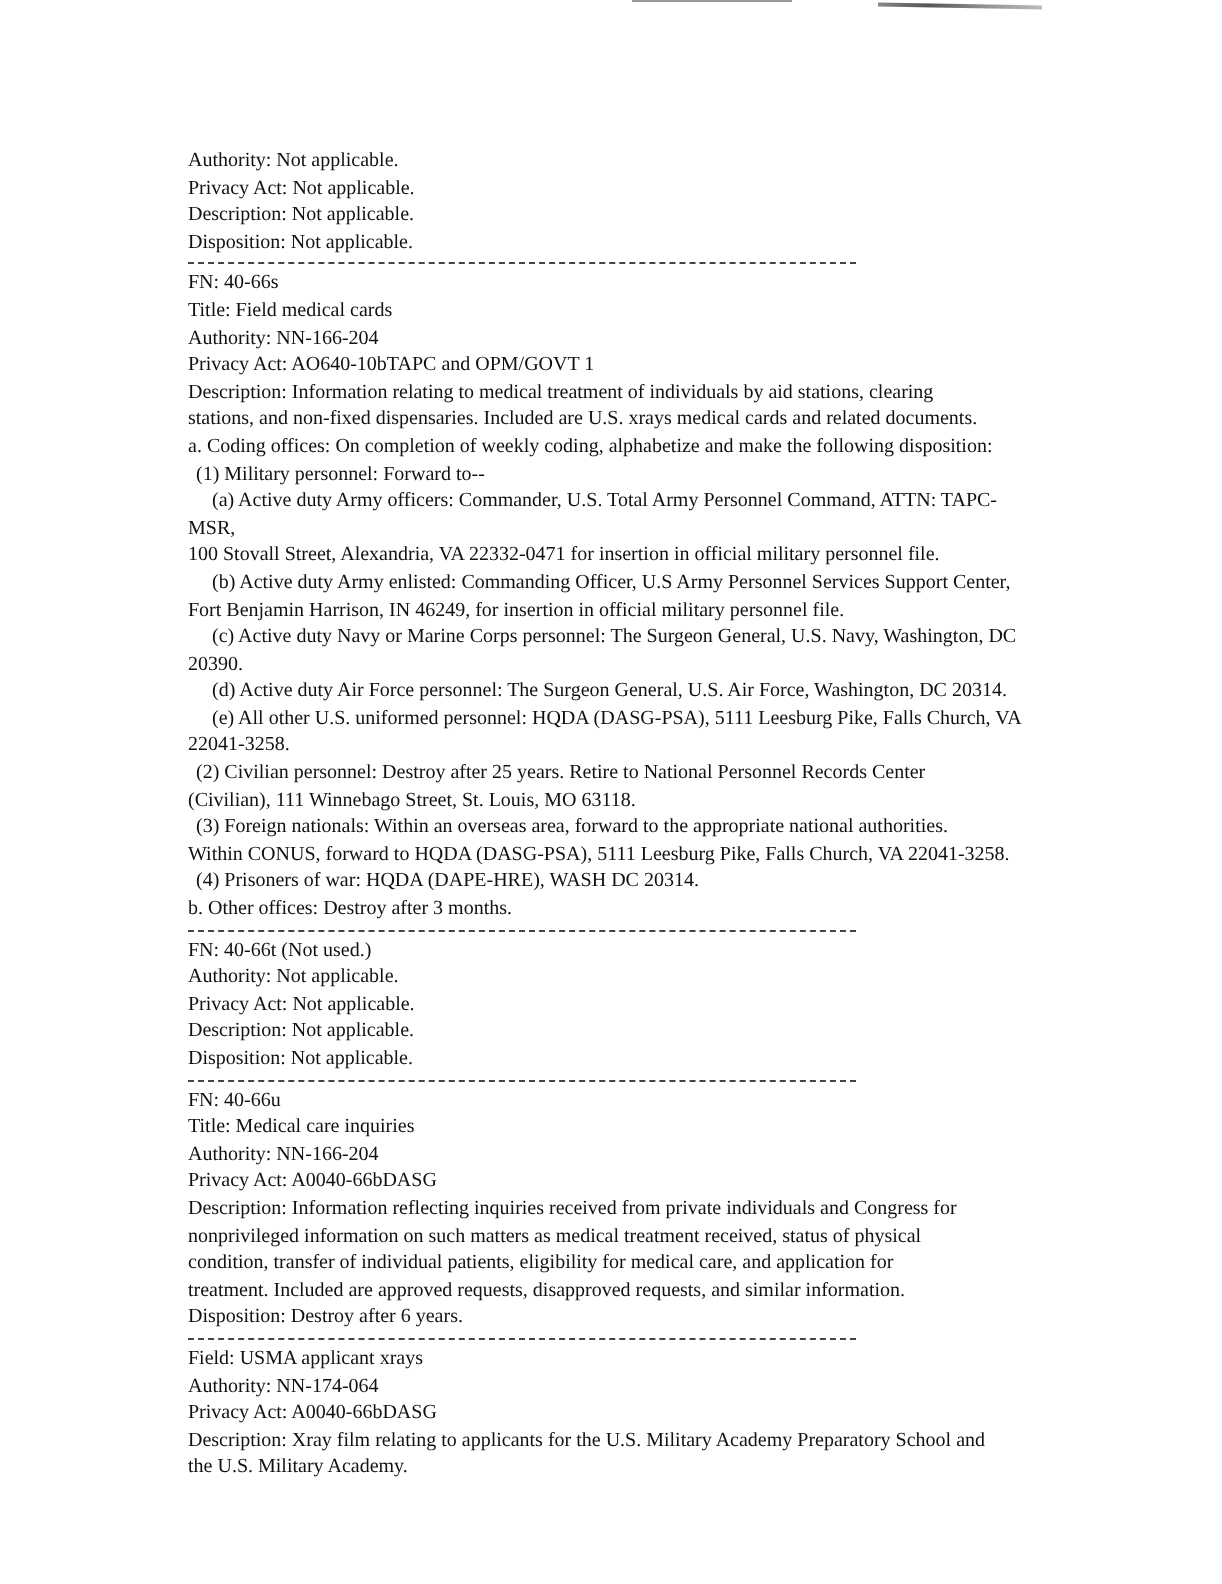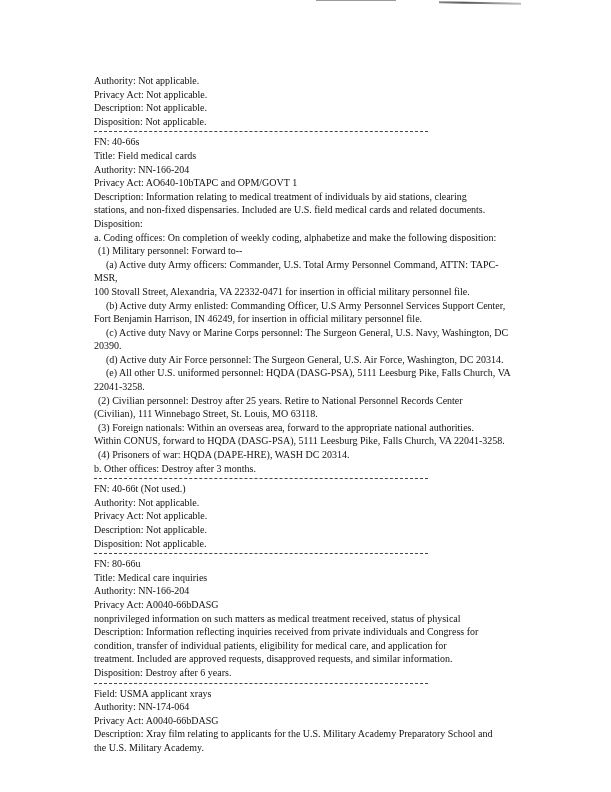--- a/index.html
+++ b/index.html
@@ -32,22 +32,21 @@
   </div>
 
   <div class="divider"></div>
 
   <div class="section">
     <div class="line">FN: 40-66s</div>
     <div class="line">Title: Field medical cards</div>
     <div class="line">Authority: NN-166-204</div>
     <div class="line">Privacy Act: AO640-10bTAPC and OPM/GOVT 1</div>
     <div class="line">Description: Information relating to medical treatment of individuals by aid stations, clearing</div>
-    <div class="line">stations, and non-fixed dispensaries. Included are U.S.  field medical cards and related documents.</div>
-    <div class="line">Disposition:</div>
+    <div class="line">stations, and non-fixed dispensaries. Included are U.S.  xrays medical cards and related documents.</div>
     <div class="line">a. Coding offices: On completion of weekly coding, alphabetize and make the following disposition:</div>
     <div class="line ind1"> (1) Military personnel: Forward to--</div>
     <div class="line ind2">(a) Active duty Army officers: Commander, U.S. Total Army Personnel Command, ATTN: TAPC-</div>
     <div class="line">MSR,</div>
     <div class="line">100 Stovall Street, Alexandria, VA 22332-0471 for insertion in official military personnel file.</div>
     <div class="line ind2">(b) Active duty Army enlisted: Commanding Officer, U.S Army Personnel Services Support Center,</div>
     <div class="line">Fort Benjamin Harrison, IN 46249, for insertion in official military personnel file.</div>
     <div class="line ind2">(c) Active duty Navy or Marine Corps personnel: The Surgeon General, U.S. Navy, Washington, DC</div>
     <div class="line">20390.</div>
     <div class="line ind2">(d) Active duty Air Force personnel: The Surgeon General, U.S. Air Force, Washington, DC 20314.</div>
@@ -67,26 +66,26 @@
     <div class="line">FN: 40-66t (Not used.)</div>
     <div class="line">Authority: Not applicable.</div>
     <div class="line">Privacy Act: Not applicable.</div>
     <div class="line">Description: Not applicable.</div>
     <div class="line">Disposition: Not applicable.</div>
   </div>
 
   <div class="divider"></div>
 
   <div class="section">
-    <div class="line">FN: 80-66u</div>
+    <div class="line">FN: 40-66u</div>
     <div class="line">Title: Medical care inquiries</div>
     <div class="line">Authority: NN-166-204</div>
     <div class="line">Privacy Act: A0040-66bDASG</div>
+    <div class="line">Description: Information reflecting inquiries received from private individuals and Congress for</div>
     <div class="line">nonprivileged information on such matters as medical treatment received, status of physical</div>
-    <div class="line">Description: Information reflecting inquiries received from private individuals and Congress for</div>
     <div class="line">condition, transfer of individual patients, eligibility for medical care, and application for</div>
     <div class="line">treatment. Included are approved requests, disapproved requests, and similar information.</div>
     <div class="line">Disposition: Destroy after 6 years.</div>
   </div>
 
   <div class="divider"></div>
 
   <div class="section">
     <div class="line">Field: USMA applicant xrays</div>
     <div class="line">Authority: NN-174-064</div>

